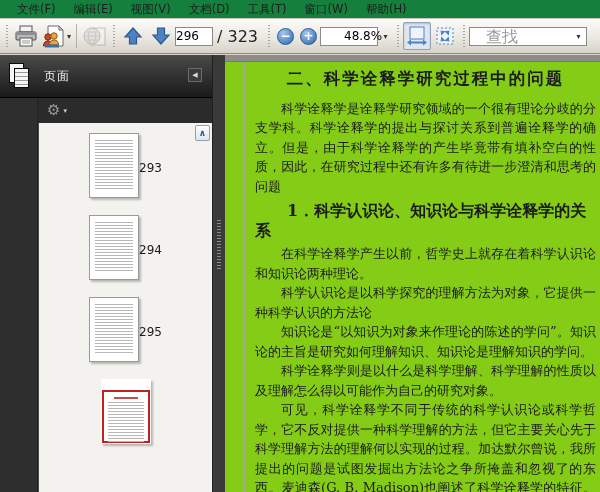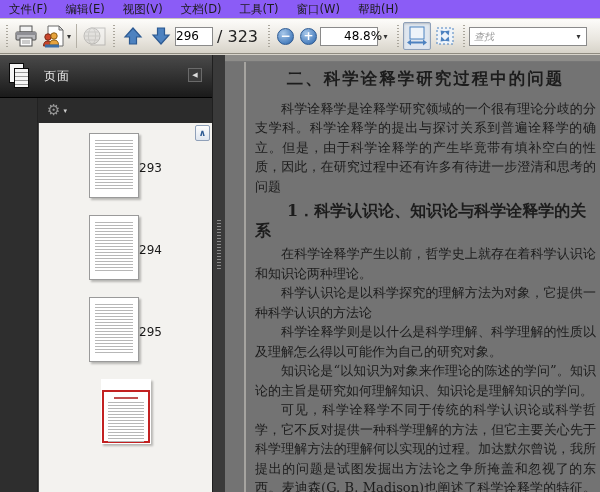--- a/index.html
+++ b/index.html
@@ -6,24 +6,24 @@
   html,body { width: 600px; height: 492px; overflow: hidden; }
   body {
     font-family: "DejaVu Sans", "Liberation Sans", sans-serif;
     background: #d8d4cb;
     position: relative;
     font-size: 12px;
   }
 
   
   .menubar {
-    height: 19px; background: #8b5cf6;
+    height: 19px; background: #15803d;
     display: flex; align-items: center;
     border-bottom: 1px solid #c9c5bb;
-    padding-left: 0;
+    padding-left: 8px;
   }
   .menubar .menu-item {
     padding: 2px 9px; font-size: 11.5px; color: #1c1c1c; cursor: default;
   }
 
   
   .toolbar {
     height: 35px;
     background: linear-gradient(#fdfcfa, #e9e6df 60%, #d7d3c9);
     border-bottom: 1px solid #8f8b80;
@@ -57,22 +57,22 @@
   }
   .combo-arrow {
     width: 15px; height: 19px; display: flex; align-items: center; justify-content: center;
     font-size: 8px; color: #333;
   }
   .find-wrap {
     width: 118px; height: 19px; border: 1px solid #8a8a8a; background: #fff;
     display: flex; align-items: center;
   }
   .find-input {
-    flex: 1; border: none; outline: none; font-size: 10px; padding-left: 4px;
-    font-family: "DejaVu Sans", sans-serif; color: #333; min-width: 0; background: transparent; font-style: italic;
+    flex: 1; border: none; outline: none; font-size: 16px; padding-left: 16px;
+    font-family: "DejaVu Sans", sans-serif; color: #333; min-width: 0; background: transparent;
   }
   .find-input::placeholder { color: #9b9b9b; opacity: 1; }
 
   .round-btn {
     width: 17px; height: 17px; border-radius: 50%;
     background: radial-gradient(circle at 35% 30%, #a8c8ea, #4d82c0 70%, #2d5a92);
     border: 1px solid #2d5a92; color: #fff;
     display: flex; align-items: center; justify-content: center;
     font-size: 12px; font-weight: bold; line-height: 1; margin: 0 3px;
   }
@@ -134,21 +134,21 @@
   .thumb-label { font-size: 12px; color: #1a1a1a; margin-top: 4px; font-family: "DejaVu Sans", sans-serif; }
 
   
   .splitter { width: 13px; background: #3a3a3a; border-left: 1px solid #1f1f1f; position: relative; flex: none; }
   .splitter .grip-dots {
     position: absolute; top: 165px; left: 4px; width: 4px; height: 50px;
     background: repeating-linear-gradient(to bottom, #8a8a8a 0 1px, transparent 1px 3px);
   }
 
   
-  .doc-area { flex: 1; background: #737373; position: relative; overflow: hidden; min-width: 0; }
+  .doc-area { flex: 1; background: #84cc16; position: relative; overflow: hidden; min-width: 0; }
   .page-top-edge { height: 7px; background: #8e8d8a; border-bottom: 1px solid #777; }
   .page-left-edge { position: absolute; left: 19px; top: 7px; bottom: 0; width: 2px; background: #a6a4a0; }
   .doc-content {
     position: absolute; left: 30px; right: 4px; top: 10px; bottom: 0;
     font-family: "DejaVu Serif", "Liberation Serif", serif;
     color: #1c1c1c; font-size: 13px; line-height: 19.5px;
     overflow: hidden;
   }
   .doc-title {
     text-align: center; font-weight: bold; font-size: 16.5px;
@@ -344,18 +344,18 @@
   <div class="doc-area">
     <div class="page-top-edge"></div>
     <div class="page-left-edge"></div>
 
     <div class="doc-content">
       <div class="doc-title">二、科学诠释学研究过程中的问题</div>
       <p class="doc-p">科学诠释学是诠释学研究领域的一个很有理论分歧的分支学科。科学诠释学的提出与探讨关系到普遍诠释学的确立。但是，由于科学诠释学的产生毕竟带有填补空白的性质，因此，在研究过程中还有许多有待进一步澄清和思考的问题</p>
       <p class="doc-h2">1．科学认识论、知识论与科学诠释学的关系</p>
       <p class="doc-p">在科学诠释学产生以前，哲学史上就存在着科学认识论和知识论两种理论。</p>
       <p class="doc-p">科学认识论是以科学探究的理解方法为对象，它提供一种科学认识的方法论</p>
+      <p class="doc-p">知识论是“以知识为对象来作理论的陈述的学问”。知识论的主旨是研究如何理解知识、知识论是理解知识的学问。</p>
       <p class="doc-p">科学诠释学则是以什么是科学理解、科学理解的性质以及理解怎么得以可能作为自己的研究对象。</p>
-      <p class="doc-p">知识论是“以知识为对象来作理论的陈述的学问”。知识论的主旨是研究如何理解知识、知识论是理解知识的学问。</p>
       <p class="doc-p">可见，科学诠释学不同于传统的科学认识论或科学哲学，它不反对提供一种科学理解的方法，但它主要关心先于科学理解方法的理解何以实现的过程。加达默尔曾说，我所提出的问题是试图发掘出方法论之争所掩盖和忽视了的东西。麦迪森(G. B. Madison)也阐述了科学诠释学的特征。他说：“科学诠释学根本不是一种与传统科学或科学认识论相竞争的学科，它只是一种元科学、辅助性的学科；为了雄辩和论证的目的，它寻求详细说明一类科学句子能够被断定为‘真理’的预设条件。不像传统的‘科学哲学’，诠释学并不关系到所谓的科学真理，而是寻求确定科学理解发生的实际过程、科学理论(经验的解释和理想化)实际被提出、维护和相</p>
     </div>
   </div>
 </div>
 
 </body></html>

